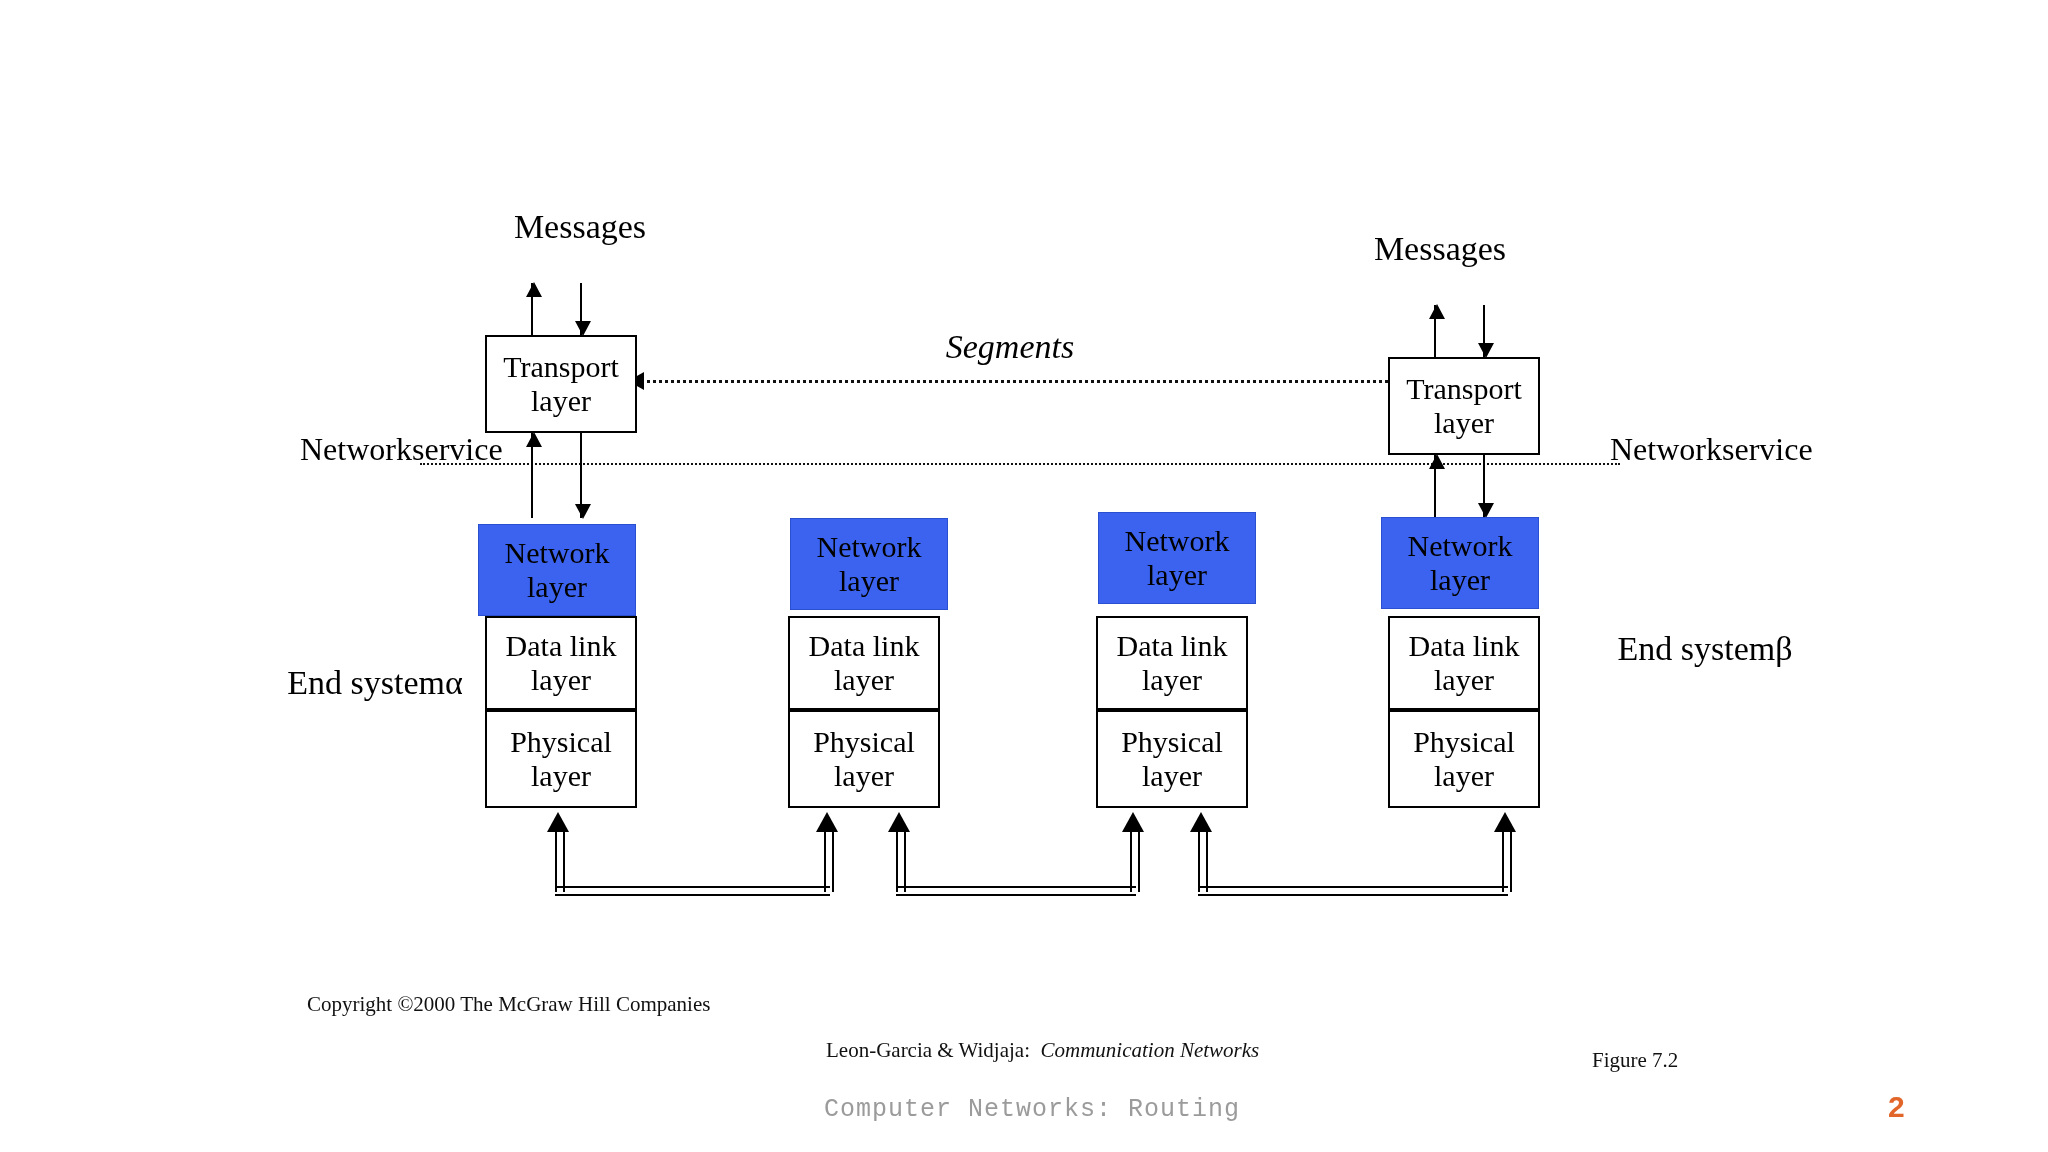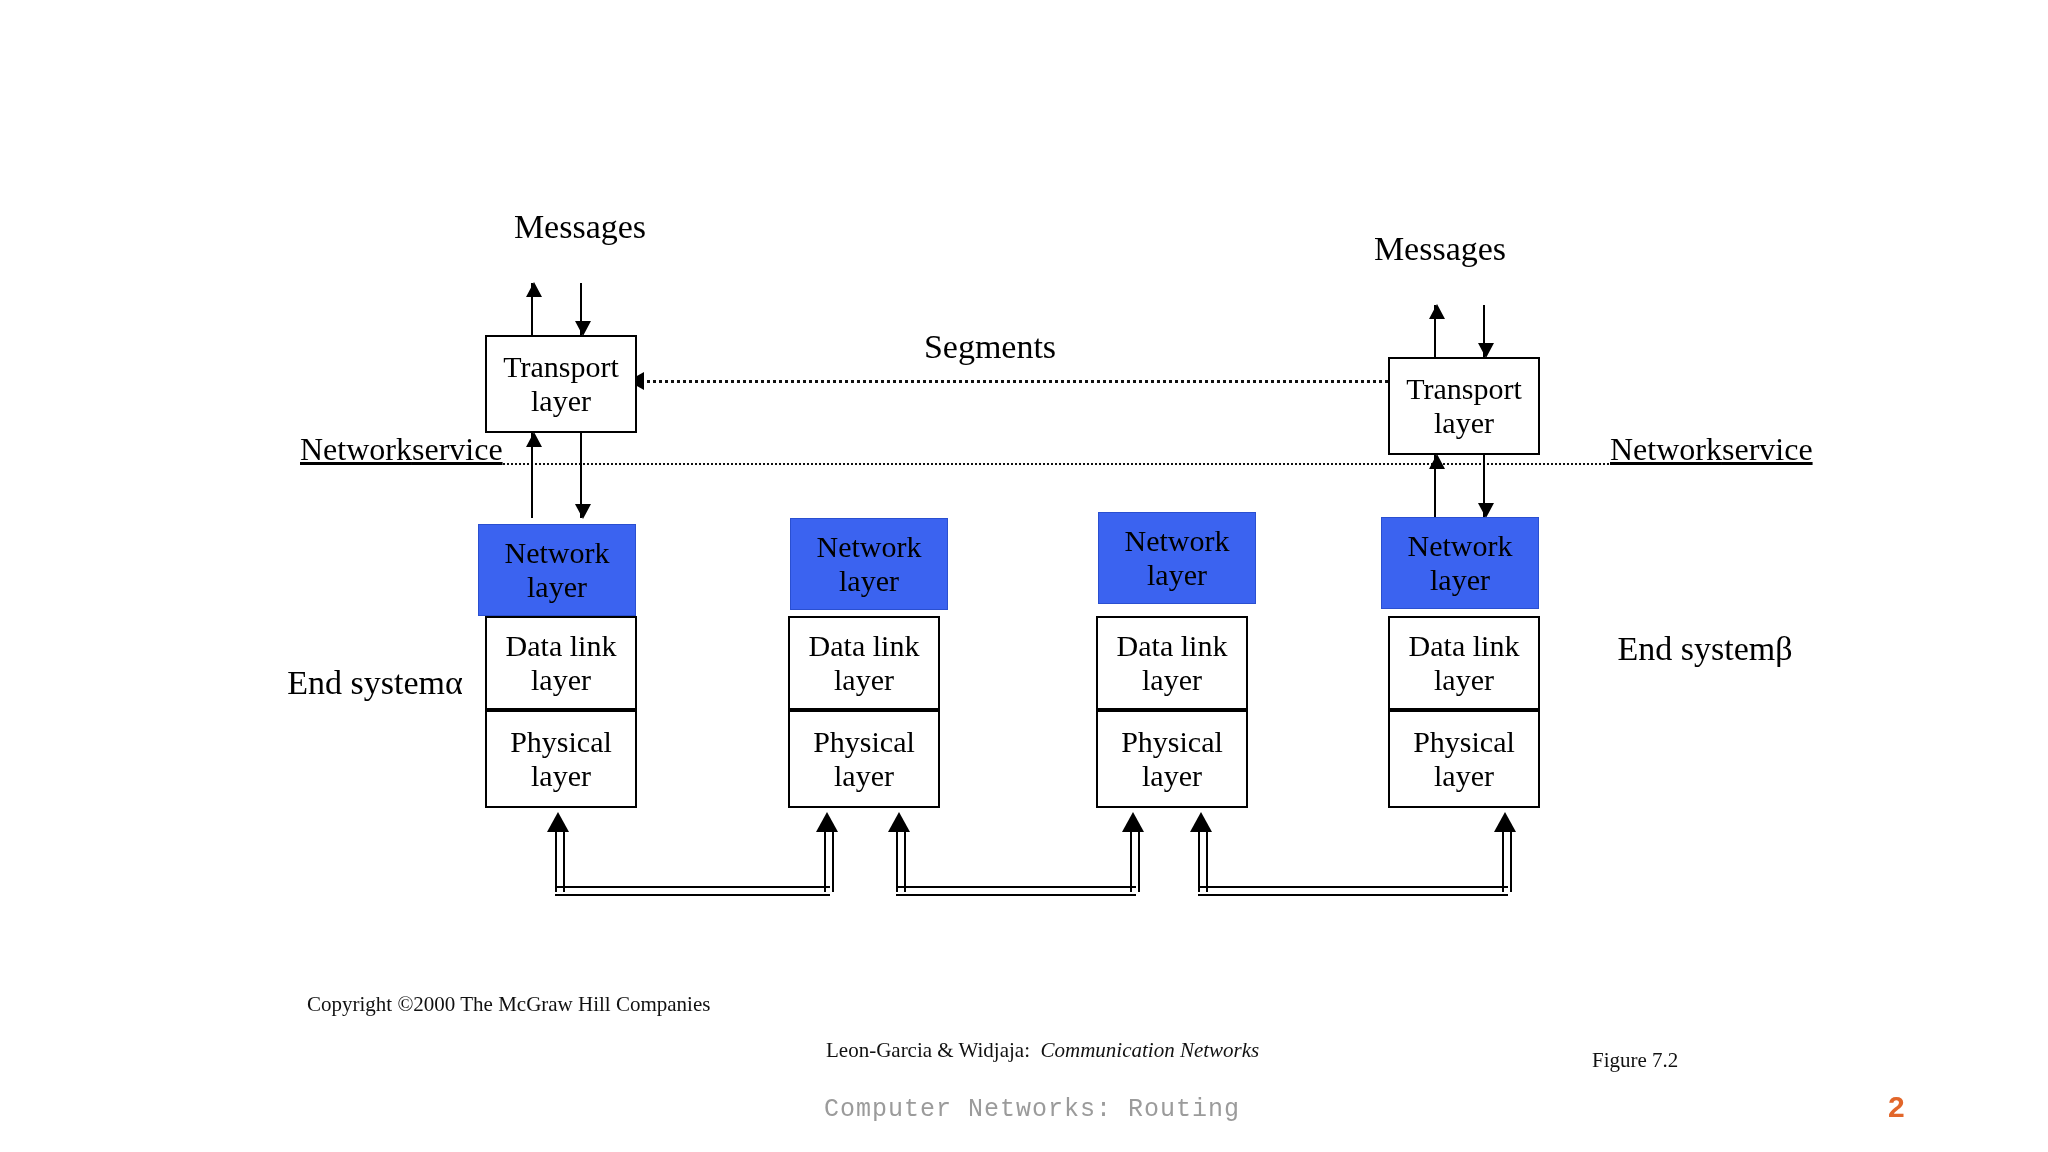--- a/index.html
+++ b/index.html
@@ -16,21 +16,21 @@
   .lbl{
     position:absolute;
     font-family:"Liberation Serif",serif;
     color:#000;
     white-space:pre;
     line-height:1.12;
     text-align:center;
   }
   .lbl-messages{font-size:34px;}
   .lbl-segments{font-size:34px;}
-  .lbl-netservice{font-size:32px;text-align:center;text-decoration:underline;}
+  .lbl-netservice{font-size:32px;text-align:center;}
   .lbl-endsystem{font-size:34px;text-align:center;}
 
   
   .pbox{
     position:absolute;
     border:2px solid #000;
     background:#fff;
     box-sizing:border-box;
     display:flex;
     align-items:center;
@@ -99,21 +99,21 @@
 </style>
 </head>
 <body>
 
 <div class="stage">
 
   <div class="lbl lbl-messages" style="left:470px;top:208px;width:220px;">Messages</div>
 
   <div class="lbl lbl-messages" style="left:1330px;top:230px;width:220px;">Messages</div>
 
-  <div class="lbl lbl-segments" style="left:860px;top:328px;width:260px;">Segments</div>
+  <div class="lbl lbl-segments" style="left:880px;top:328px;width:260px;font-style:italic;">Segments</div>
 
   <div class="segline" style="left:640px;top:380px;width:780px;"></div>
   <div class="seghead left" style="left:628px;top:372px;"></div>
   <div class="seghead right" style="left:1406px;top:372px;"></div>
 
   <div class="dotline" style="left:420px;top:463px;width:1200px;"></div>
 
   <div class="lbl lbl-netservice" style="left:300px;top:432px;width:170px;"><span>Network</span><span>service</span></div>
 
   <div class="lbl lbl-netservice" style="left:1610px;top:432px;width:170px;"><span>Network</span><span>service</span></div>

